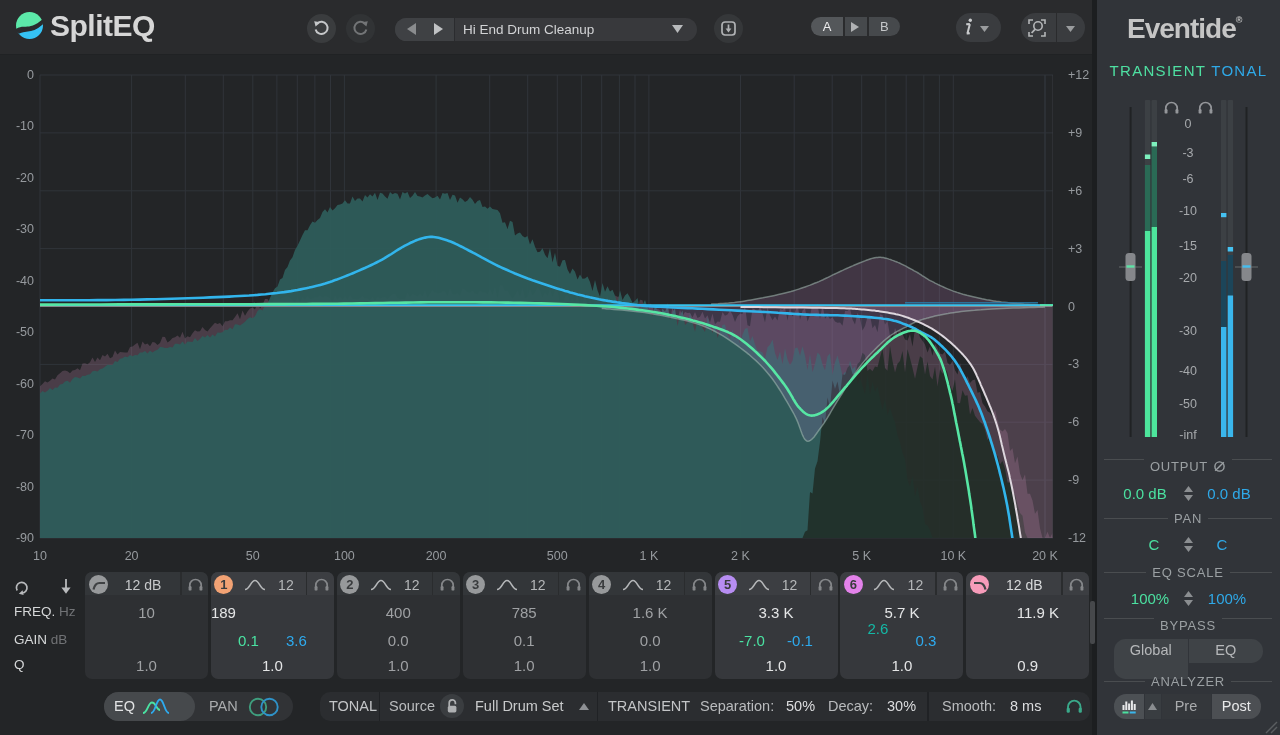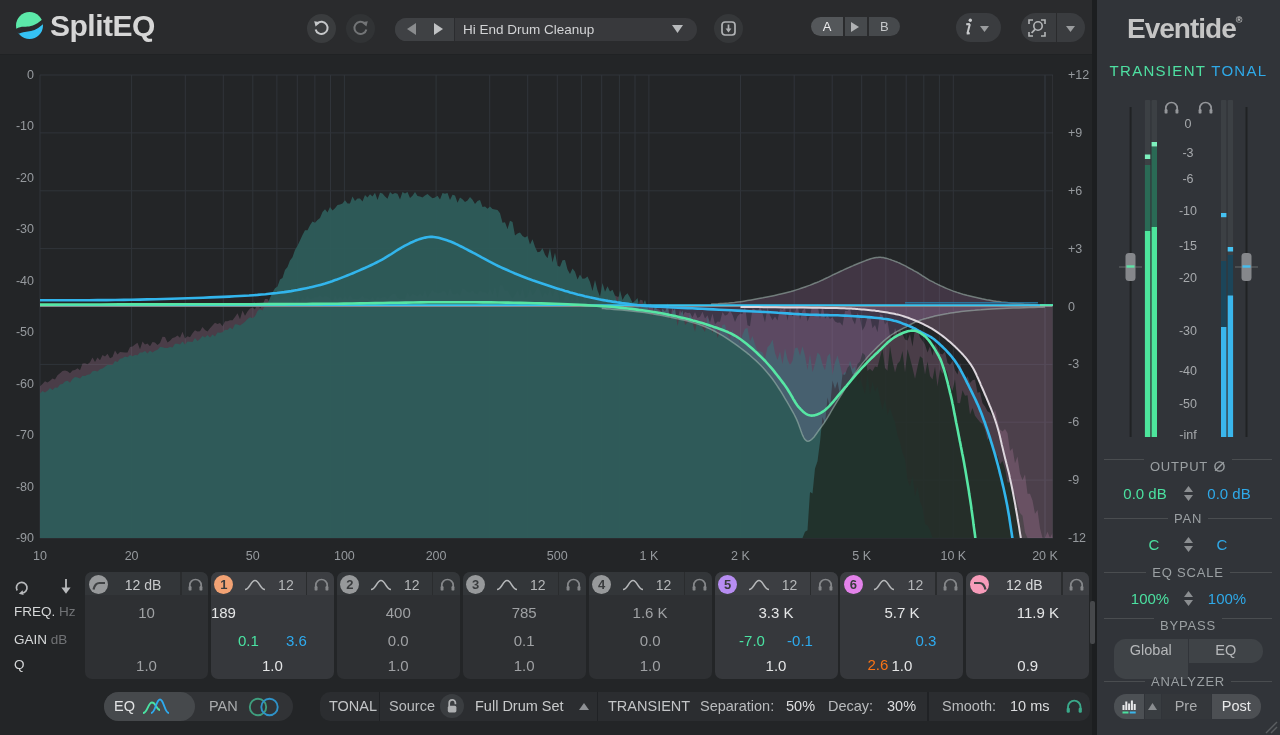--- a/index.html
+++ b/index.html
@@ -287,21 +287,21 @@
     <svg width="22" height="12" viewBox="0 0 22 12" style="position:absolute;left:873.4px;top:579px">
       <path d="M1,10.5 C6,10.5 6.5,1.5 11,1.5 C15.5,1.5 16,10.5 21,10.5" stroke="#b5b7b9" stroke-width="1.6" fill="none"></path>
     </svg>
     <div style="position:absolute;left:900.4px;top:577px;width:30px;text-align:center;font-size:14px;color:#b5b7b9">12</div>
     <svg style="position:absolute;left:943.4000000000001px;top:578px" width="15.0" height="13.0" viewBox="0 0 15 13">
       <path d="M1.8,9.5 V7.2 A5.7,5.7 0 0 1 13.2,7.2 V9.5" stroke="#85878a" stroke-width="1.7" fill="none"></path>
       <rect x="0.6" y="8" width="2.9" height="4.6" rx="1.2" fill="#85878a"></rect>
       <rect x="11.5" y="8" width="2.9" height="4.6" rx="1.2" fill="#85878a"></rect>
     </svg>
     <div style="position:absolute;left:840.4px;top:604px;width:123.0px;text-align:center;font-size:15px;color:#e4e5e6">5.7 K</div>
-    <div style="position:absolute;left:850.4px;top:656px;width:55px;text-align:center;font-size:15px;color:#f97316">2.6</div>
+    <div style="position:absolute;left:850.4px;top:620px;width:55px;text-align:center;font-size:15px;color:#14b8a6">2.6</div>
     <div style="position:absolute;left:898.4px;top:632px;width:55px;text-align:center;font-size:15px;color:#2eaaee">0.3</div>
     <div style="position:absolute;left:840.4px;top:657px;width:123.0px;text-align:center;font-size:15px;color:#e4e5e6">1.0</div>
     <div style="position:absolute;left:966.3px;top:572px;width:123.0px;height:106.5px;border-radius:7px;background:#36383c"></div>
     <div style="position:absolute;left:966.3px;top:572px;width:123.0px;height:23px;border-radius:7px 7px 0 0;background:#3c3e42"></div>
     <div style="position:absolute;left:1061.3px;top:572px;width:1.5px;height:23px;background:#2a2c2e"></div>
     <div style="position:absolute;left:969.8px;top:575px;width:19px;height:19px;border-radius:50%;background:#f79cba"></div>
     <svg width="19" height="19" viewBox="0 0 19 19" style="position:absolute;left:969.8px;top:575px">
       <path d="M4,8 L9.5,8 Q14,8 15.5,14.5" stroke="#404244" stroke-width="2.2" fill="none"></path>
     </svg>
     <div style="position:absolute;left:994.3px;top:577px;width:60px;text-align:center;font-size:14px;color:#d8dadb">12 dB</div>
@@ -351,21 +351,21 @@
 <div class="bt" style="left:475px;color:#c8cacb">Full Drum Set</div>
 <svg style="position:absolute;left:579px;top:702.5px" width="10" height="7">
       <polygon points="0,7 10,7 5.0,0" fill="#8e9094"></polygon>
     </svg>
 <div class="bt" style="left:608px;color:#c3c5c7">TRANSIENT</div>
 <div class="bt" style="left:700px;color:#b9bbbd">Separation:</div>
 <div class="bt" style="left:786px;color:#dcdddf">50%</div>
 <div class="bt" style="left:828px;color:#b9bbbd">Decay:</div>
 <div class="bt" style="left:887px;color:#dcdddf">30%</div>
 <div class="bt" style="left:942px;color:#b9bbbd">Smooth:</div>
-<div class="bt" style="left:1010px;color:#dcdddf">10 ms</div>
+<div class="bt" style="left:1010px;color:#dcdddf">8 ms</div>
 <svg style="position:absolute;left:1066px;top:699px" width="16.5" height="14.3" viewBox="0 0 15 13">
       <path d="M1.8,9.5 V7.2 A5.7,5.7 0 0 1 13.2,7.2 V9.5" stroke="#3aa98a" stroke-width="1.7" fill="none"></path>
       <rect x="0.6" y="8" width="2.9" height="4.6" rx="1.2" fill="#3aa98a"></rect>
       <rect x="11.5" y="8" width="2.9" height="4.6" rx="1.2" fill="#3aa98a"></rect>
     </svg>
 
 <div style="position:absolute;left:1092px;top:0;width:5px;height:735px;background:#1c1e20"></div>
 <div style="position:absolute;left:1097px;top:0;width:183px;height:735px;background:#313439">
 </div>
 <div style="position:absolute;left:1090px;top:601px;width:5px;height:43px;background:#46484b;border-radius:2px"></div>

